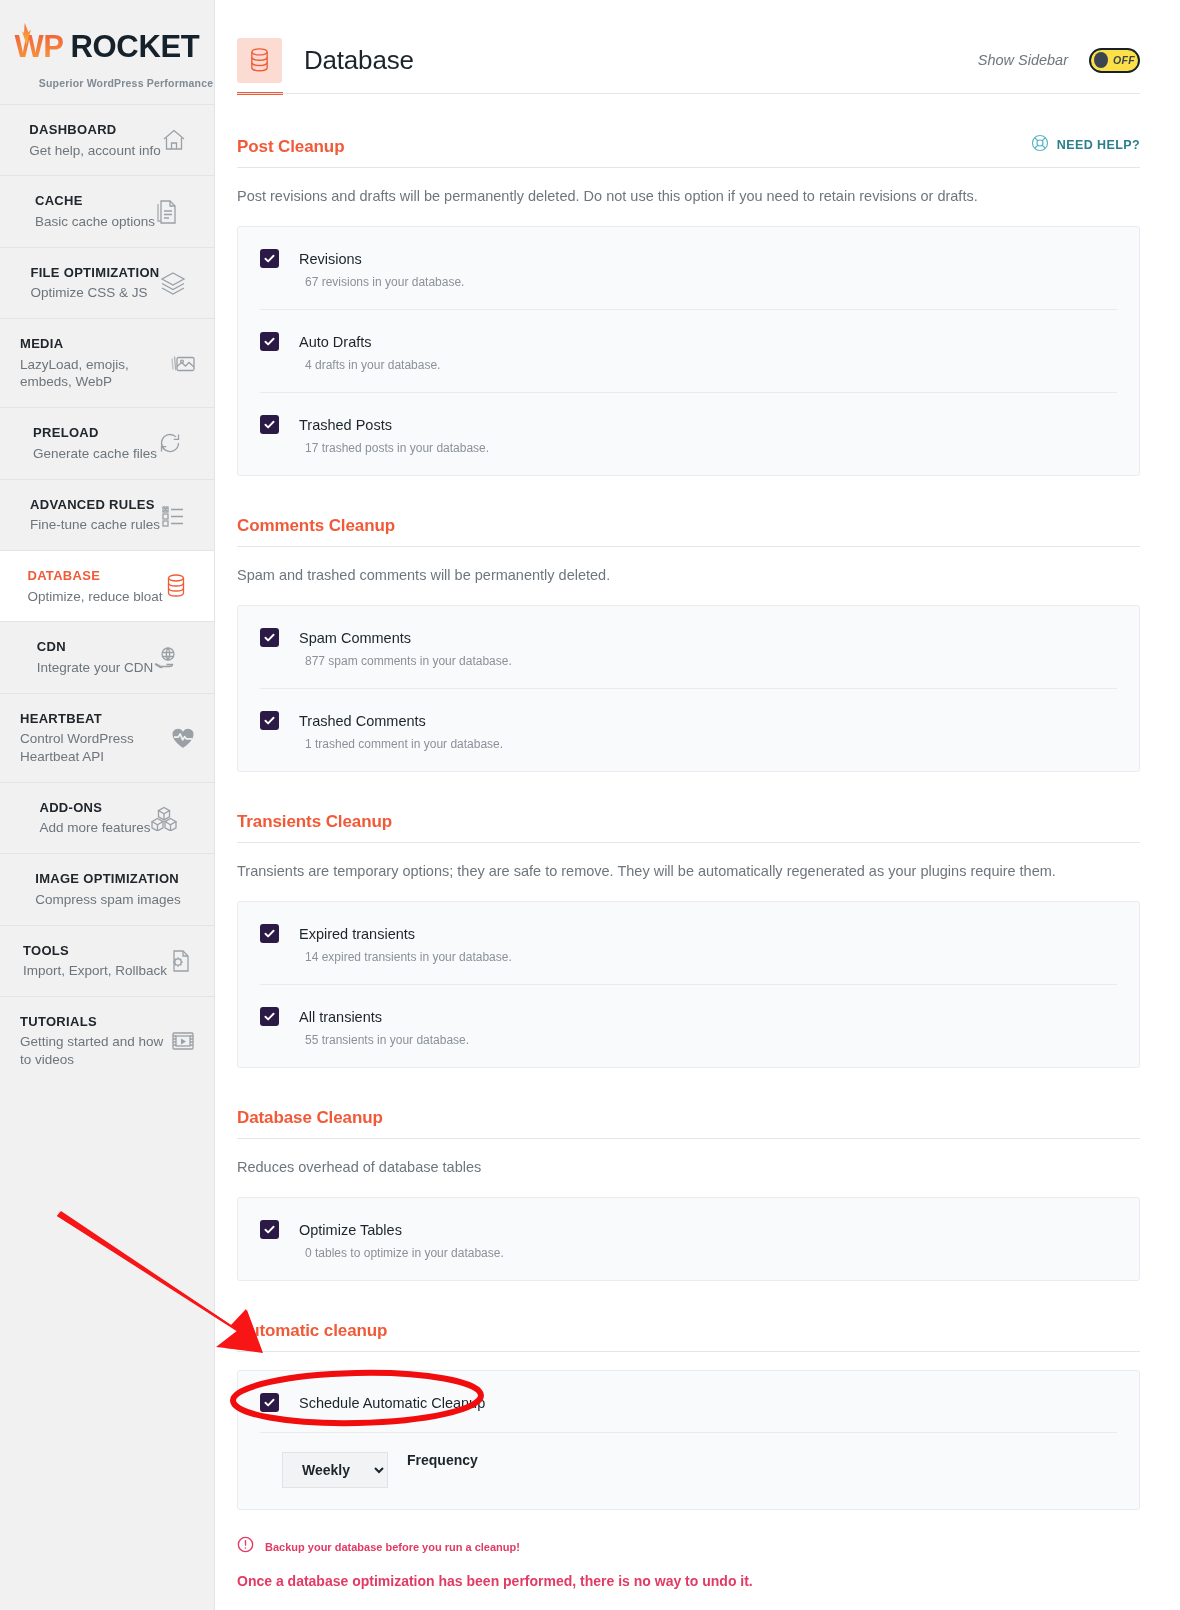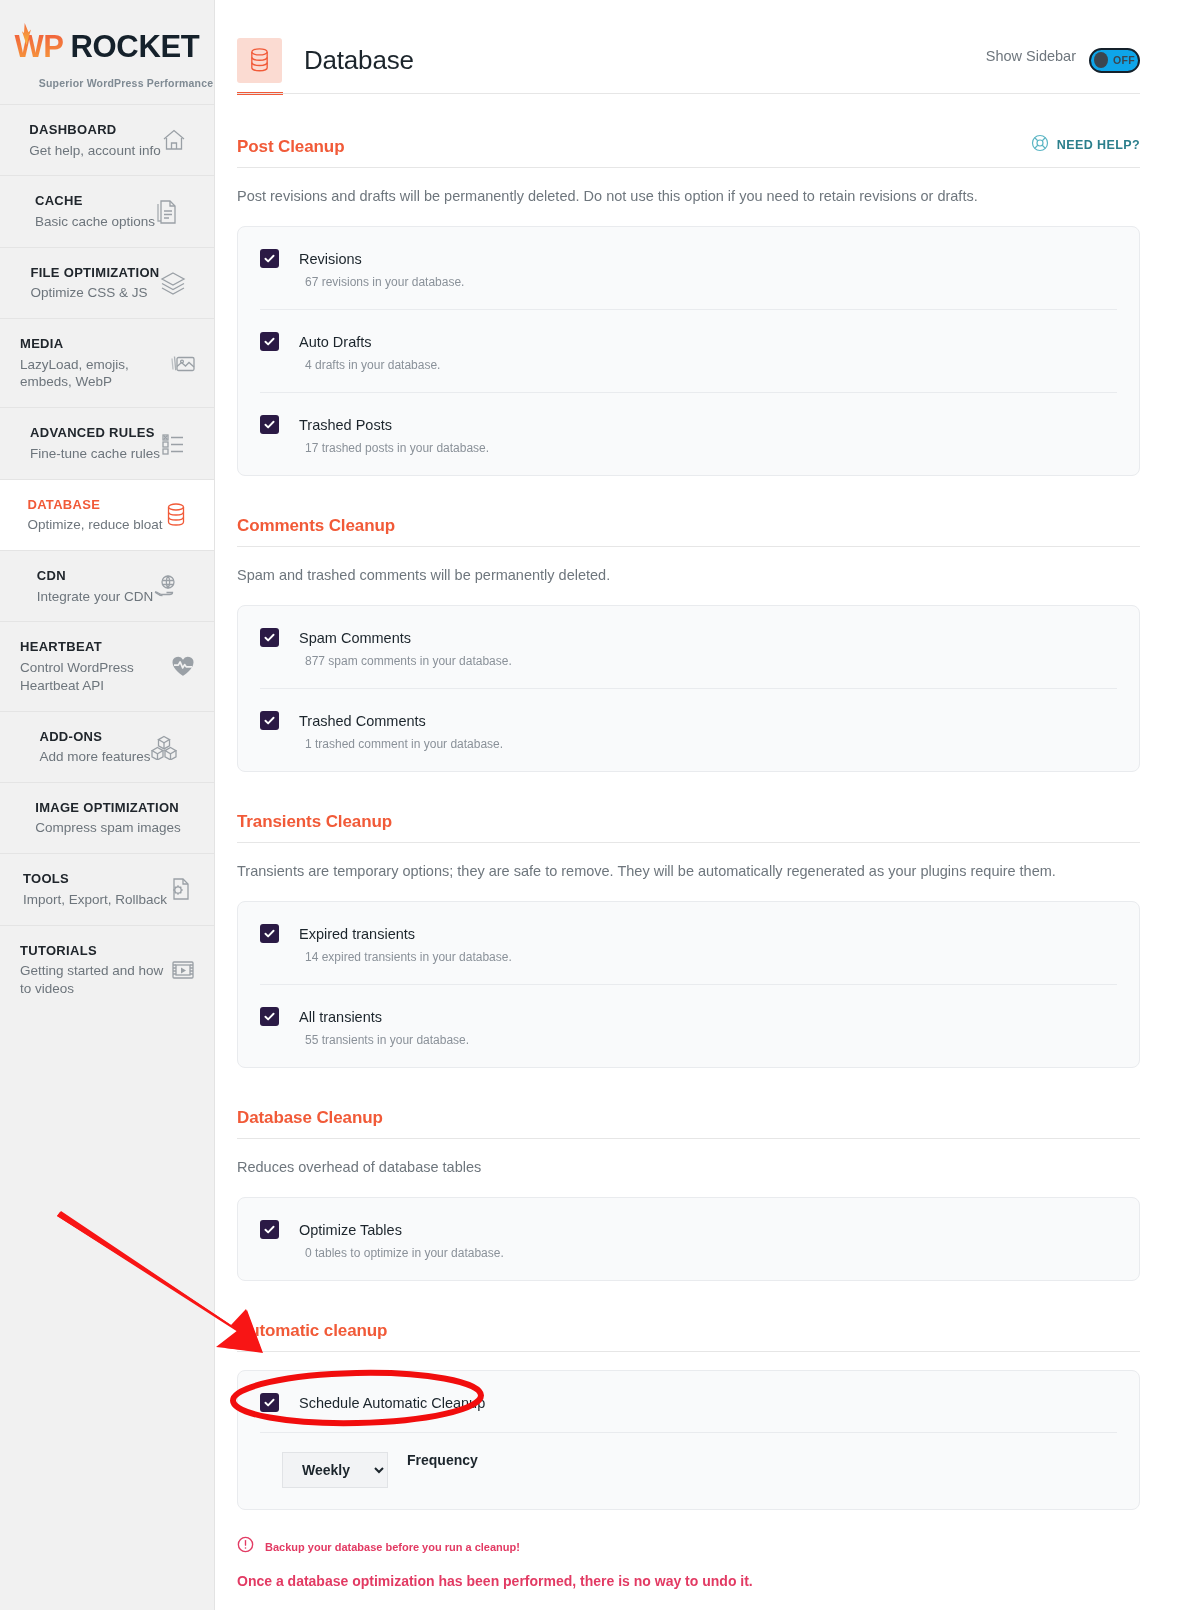--- a/index.html
+++ b/index.html
@@ -76,25 +76,25 @@
   .page-icon {
     width: 45px; height: 45px; background: #fbdbd2; border-radius: 3px;
     display: flex; align-items: center; justify-content: center;
     color: #f15a38; flex-shrink: 0;
   }
   .page-icon svg { width: 23px; height: 25px; }
   .page-title {
     font-size: 26px; color: #1c252c; font-weight: normal;
     margin-left: 22px; letter-spacing: -0.2px;
   }
-  .header-right { margin-left: auto; display: flex; gap: 13px; }
+  .header-right { margin-left: auto; display: flex; align-items: center; gap: 21px; font-style: italic; }
   .show-sidebar-label { font-size: 14.5px; color: #6e767d; }
   .toggle {
     width: 51px; height: 25px; border-radius: 13px;
-    border: 2px solid #15212b; background: #0ea5e9;
+    border: 2px solid #15212b; background: #fde047;
     display: flex; align-items: center; padding: 0 3px; cursor: pointer;
   }
   .toggle-knob { width: 16px; height: 16px; border-radius: 50%; background: #3b4650; }
   .toggle-text {
     font-size: 10.5px; font-weight: bold; color: #3b4650;
     margin-left: 5px; letter-spacing: 0.3px;
   }
 
   .tab-underline {
     margin-left: 22px; width: 46px; height: 3px; background: #f15a38;
@@ -114,21 +114,21 @@
     padding-bottom: 2px;
   }
   .need-help svg { width: 18px; height: 18px; color: #5bb5c4; }
   .section-rule { height: 1px; background: #e6e6e6; margin-top: 10px; }
   .section-desc {
     font-size: 14.5px; color: #6e767d; margin-top: 18px; line-height: 1.45;
   }
 
   .opt-card {
     margin-top: 19px;
-    background: #f9fafb; border: 1px solid #e9ebee; border-radius: 8px;
+    background: #f9fafb; border: 1px solid #e9ebee; border-radius: 3px;
     padding: 0 22px;
   }
   .opt-row { padding: 22px 0 20px 0; border-top: 1px solid #e9ebee; }
   .opt-row:first-child { border-top: none; }
   .opt-line { display: flex; align-items: center; }
   .cbox {
     width: 19px; height: 19px; border-radius: 3px; background: #2b1a45;
     display: flex; align-items: center; justify-content: center;
     flex-shrink: 0; cursor: pointer;
   }
@@ -216,20 +216,35 @@
             <div class="nav-title">MEDIA</div>
             <div class="nav-sub">LazyLoad, emojis, embeds, WebP</div>
           </div>
           <span class="nav-icon">
             <svg viewBox="0 0 26 26" fill="none" stroke="currentColor" stroke-width="1.3">
               <rect x="7" y="7.5" width="17" height="13" rx="1.5"></rect>
               <path d="M7 16.5l4.5-4 4 3.5 3.5-3.5 5 4.5"></path>
               <circle cx="12" cy="11.5" r="1.4"></circle>
               <path d="M4.5 6.5l1.2 13.8" stroke-opacity=".8"></path>
               <path d="M2 8.5l1 11" stroke-opacity=".6"></path>
+            </svg>
+          </span>
+        </div>
+        <div class="nav-item">
+          <div class="nav-text">
+            <div class="nav-title">PRELOAD</div>
+            <div class="nav-sub">Generate cache files</div>
+          </div>
+          <span class="nav-icon">
+            <svg viewBox="0 0 26 26" fill="none" stroke="currentColor" stroke-width="1.3">
+              <path d="M21.5 13a8.5 8.5 0 1 1-2.6-6.1"></path>
+              <path d="M21.5 4.5v4.8h-4.8"></path>
+              <path d="M4.5 13a8.5 8.5 0 0 0 2.6 6.1" stroke-opacity="0"></path>
+              <path d="M4.5 21.5v-4.8h4.8"></path>
+              <path d="M4.5 13a8.5 8.5 0 0 0 2.6 6.1"></path>
             </svg>
           </span>
         </div>
         <div class="nav-item">
           <div class="nav-text">
             <div class="nav-title">ADVANCED RULES</div>
             <div class="nav-sub">Fine-tune cache rules</div>
           </div>
           <span class="nav-icon">
             <svg viewBox="0 0 26 26" fill="none" stroke="currentColor" stroke-width="1.3">

